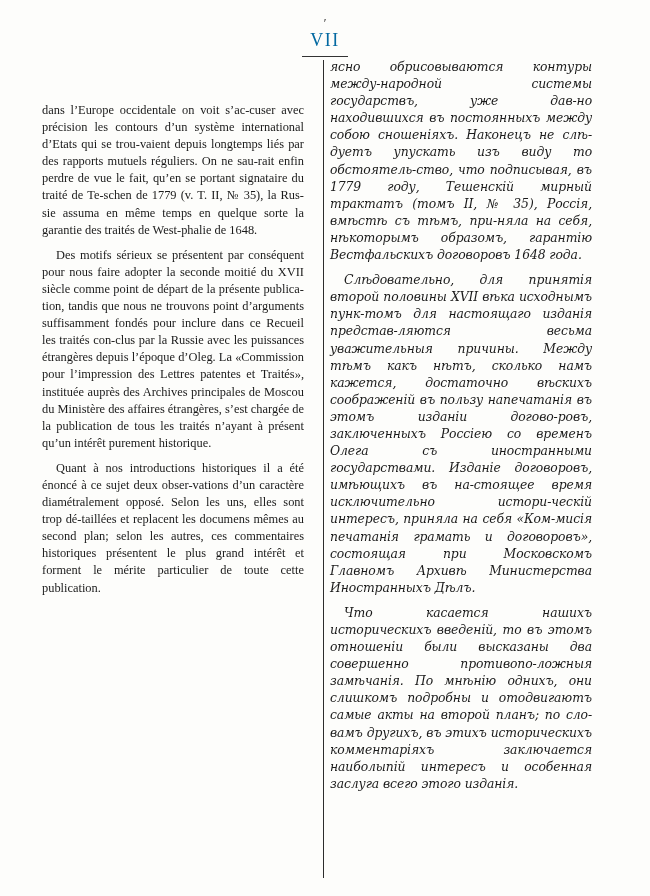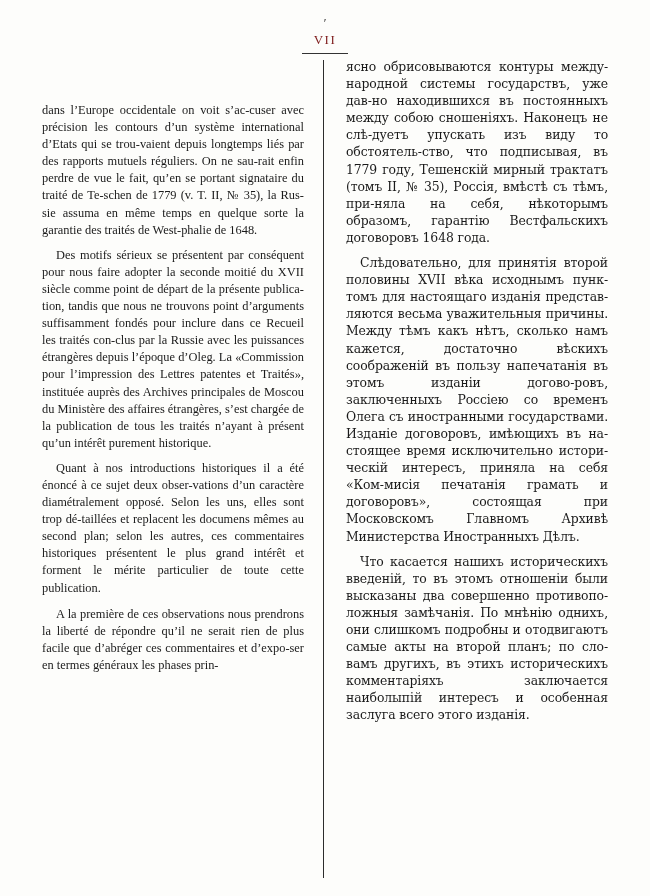--- a/index.html
+++ b/index.html
@@ -31,23 +31,23 @@
   }
   .header-tick {
     display: block;
     font-size: 12px;
     line-height: 10px;
     color: #2b2b2b;
     margin-bottom: 2px;
   }
   .folio {
     display: inline-block;
-    font-size: 13px;
+    font-size: 18px;
     letter-spacing: 1.5px;
-    color: #7f1d1d;
+    color: #0369a1;
     padding-bottom: 2px;
   }
   .folio-rule {
     width: 46px;
     height: 1px;
     background: #333;
     margin: 3px auto 0 auto;
   }
   .columns {
     position: absolute;
@@ -56,21 +56,21 @@
     width: 566px;
     height: 820px;
   }
   .col {
     position: absolute;
     top: 0;
     width: 262px;
     height: 820px;
   }
   .col-left { left: 0; }
-  .col-right { left: 304px; }
+  .col-right { left: 288px; font-style: italic; }
   .divider {
     position: absolute;
     left: 281px;
     top: 2px;
     width: 1px;
     height: 818px;
     background: #2c2c2c;
   }
   p {
     margin: 0 0 0 0;
@@ -112,21 +112,20 @@
     <span class="folio">VII</span>
     <div class="folio-rule"></div>
   </div>
 
   <div class="columns">
 
     <div class="col col-left">
       <p class="first">dans l’Europe occidentale on voit s’ac-cuser avec précision les contours d’un système international d’Etats qui se trou-vaient depuis longtemps liés par des rapports mutuels réguliers. On ne sau-rait enfin perdre de vue le fait, qu’en se portant signataire du traité de Te-schen de 1779 (v. T. II, № 35), la Rus-sie assuma en même temps en quelque sorte la garantie des traités de West-phalie de 1648.</p>
       <p>Des motifs sérieux se présentent par conséquent pour nous faire adopter la seconde moitié du XVII siècle comme point de départ de la présente publica-tion, tandis que nous ne trouvons point d’arguments suffisamment fondés pour inclure dans ce Recueil les traités con-clus par la Russie avec les puissances étrangères depuis l’époque d’Oleg. La «Commission pour l’impression des Lettres patentes et Traités», instituée auprès des Archives principales de Moscou du Ministère des affaires étrangères, s’est chargée de la publication de tous les traités n’ayant à présent qu’un intérêt purement historique.</p>
       <p>Quant à nos introductions historiques il a été énoncé à ce sujet deux obser-vations d’un caractère diamétralement opposé. Selon les uns, elles sont trop dé-taillées et replacent les documens mêmes au second plan; selon les autres, ces commentaires historiques présentent le plus grand intérêt et forment le mérite particulier de toute cette publication.</p>
-      <p class="gap-before">A la première de ces observations nous prendrons la liberté de répondre qu’il ne serait rien de plus facile que d’abréger ces commentaires et d’expo-ser en termes généraux les phases prin-</p>
     </div>
 
     <div class="divider"></div>
 
     <div class="col col-right">
       <p class="first">ясно обрисовываются контуры между-народной системы государствъ, уже дав-но находившихся въ постоянныхъ между собою сношеніяхъ. Наконецъ не слѣ-дуетъ упускать изъ виду то обстоятель-ство, что подписывая, въ 1779 году, Тешенскій мирный трактатъ (томъ II, № 35), Россія, вмѣстѣ съ тѣмъ, при-няла на себя, нѣкоторымъ образомъ, гарантію Вестфальскихъ договоровъ 1648 года.</p>
       <p>Слѣдовательно, для принятія второй половины XVII вѣка исходнымъ пунк-томъ для настоящаго изданія представ-ляются весьма уважительныя причины. Между тѣмъ какъ нѣтъ, сколько намъ кажется, достаточно вѣскихъ соображеній въ пользу напечатанія въ этомъ изданіи догово-ровъ, заключенныхъ Россіею со временъ Олега съ иностранными государствами. Изданіе договоровъ, имѣющихъ въ на-стоящее время исключительно истори-ческій интересъ, приняла на себя «Ком-мисія печатанія грамать и договоровъ», состоящая при Московскомъ Главномъ Архивѣ Министерства Иностранныхъ Дѣлъ.</p>
       <p>Что касается нашихъ историческихъ введеній, то въ этомъ отношеніи были высказаны два совершенно противопо-ложныя замѣчанія. По мнѣнію однихъ, они слишкомъ подробны и отодвигаютъ самые акты на второй планъ; по сло-вамъ другихъ, въ этихъ историческихъ комментаріяхъ заключается наиболыпій интересъ и особенная заслуга всего этого изданія.</p>
     </div>
 

